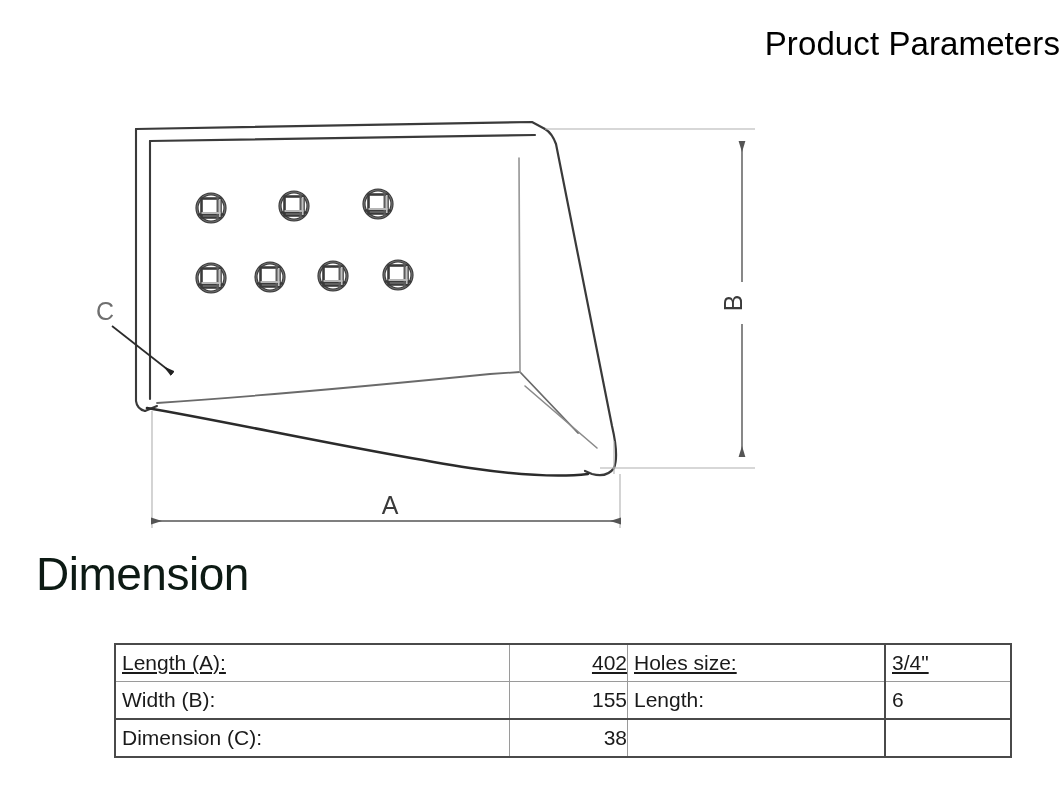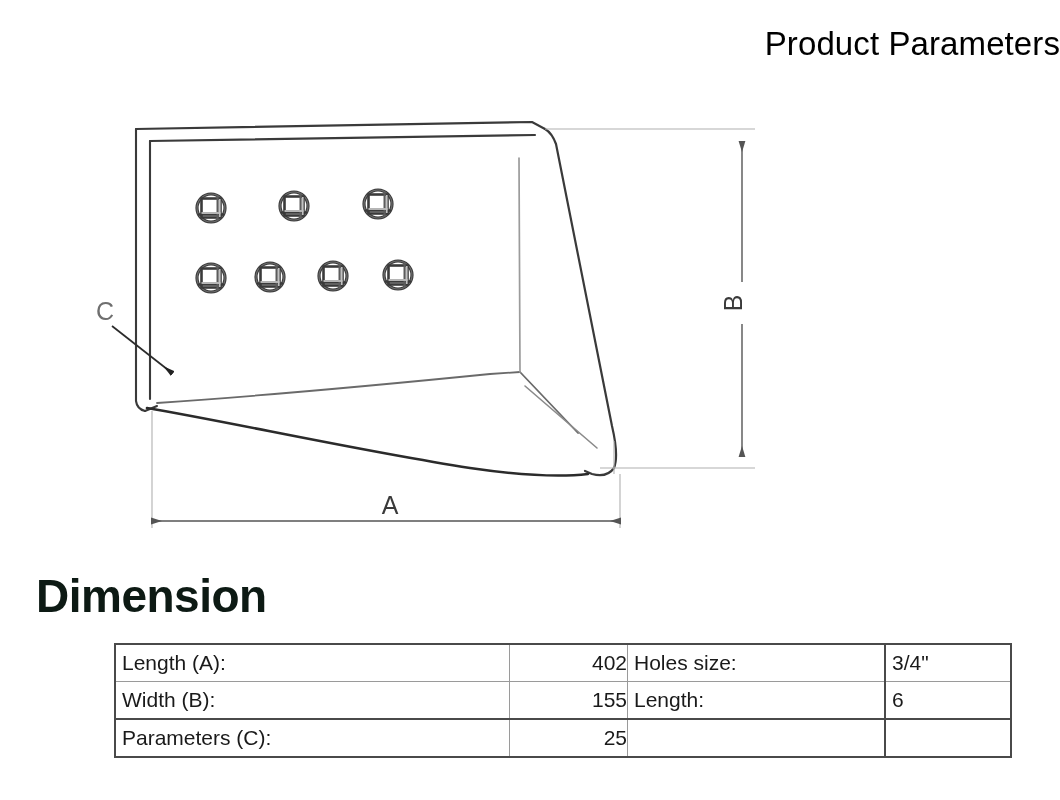--- a/index.html
+++ b/index.html
@@ -42,24 +42,24 @@
   #drawing-svg {
     display: block;
     width: 1060px;
     height: 450px;
   }
 
   
   #section-heading {
     position: absolute;
     left: 36px;
-    top: 568px;
+    top: 546px;
     font-size: 46px;
     line-height: 56px;
-    font-weight: 700;
+    font-weight: 400;
     color: #0d1a14;
     letter-spacing: -0.5px;
     white-space: nowrap;
   }
 
   
   #dimension-table-wrap {
     position: absolute;
     left: 114px;
     top: 643px;
@@ -74,21 +74,21 @@
   }
   table.dim-table td {
     border: 1px solid #9a9a9a;
     height: 36px;
     padding: 0 0 0 6px;
     vertical-align: middle;
     line-height: 20px;
     white-space: nowrap;
     overflow: hidden;
   }
-  table.dim-table tr.row-first td { border-top: 2px solid #4a4a4a; }
+  table.dim-table tr.row-first td { border-top: 2px solid #4a4a4a; text-decoration: underline; }
   table.dim-table tr.row-last td  { border-bottom: 2px solid #4a4a4a; }
   table.dim-table td.col-label    { width: 387px; border-left: 2px solid #4a4a4a; }
   table.dim-table td.col-value    { width: 111px; text-align: right; }
   table.dim-table td.col-label2   { width: 250px; }
   table.dim-table td.col-value2   { width: 118px; border-left: 2px solid #4a4a4a;
                                     border-right: 2px solid #4a4a4a; }
   table.dim-table tr.row-sep td   { border-top: 2px solid #4a4a4a; }
 </style>
 </head>
 <body>
@@ -210,20 +210,20 @@
         <td class="col-label2">Holes size:</td>
         <td class="col-value2">3/4"</td>
       </tr>
       <tr>
         <td class="col-label">Width (B):</td>
         <td class="col-value">155</td>
         <td class="col-label2">Length:</td>
         <td class="col-value2">6</td>
       </tr>
       <tr class="row-last row-sep">
-        <td class="col-label">Parameters (C):</td>
-        <td class="col-value">25</td>
+        <td class="col-label">Dimension (C):</td>
+        <td class="col-value">38</td>
         <td class="col-label2"></td>
         <td class="col-value2"></td>
       </tr>
     </tbody>
   </table>
 </div>
 
 </body></html>

